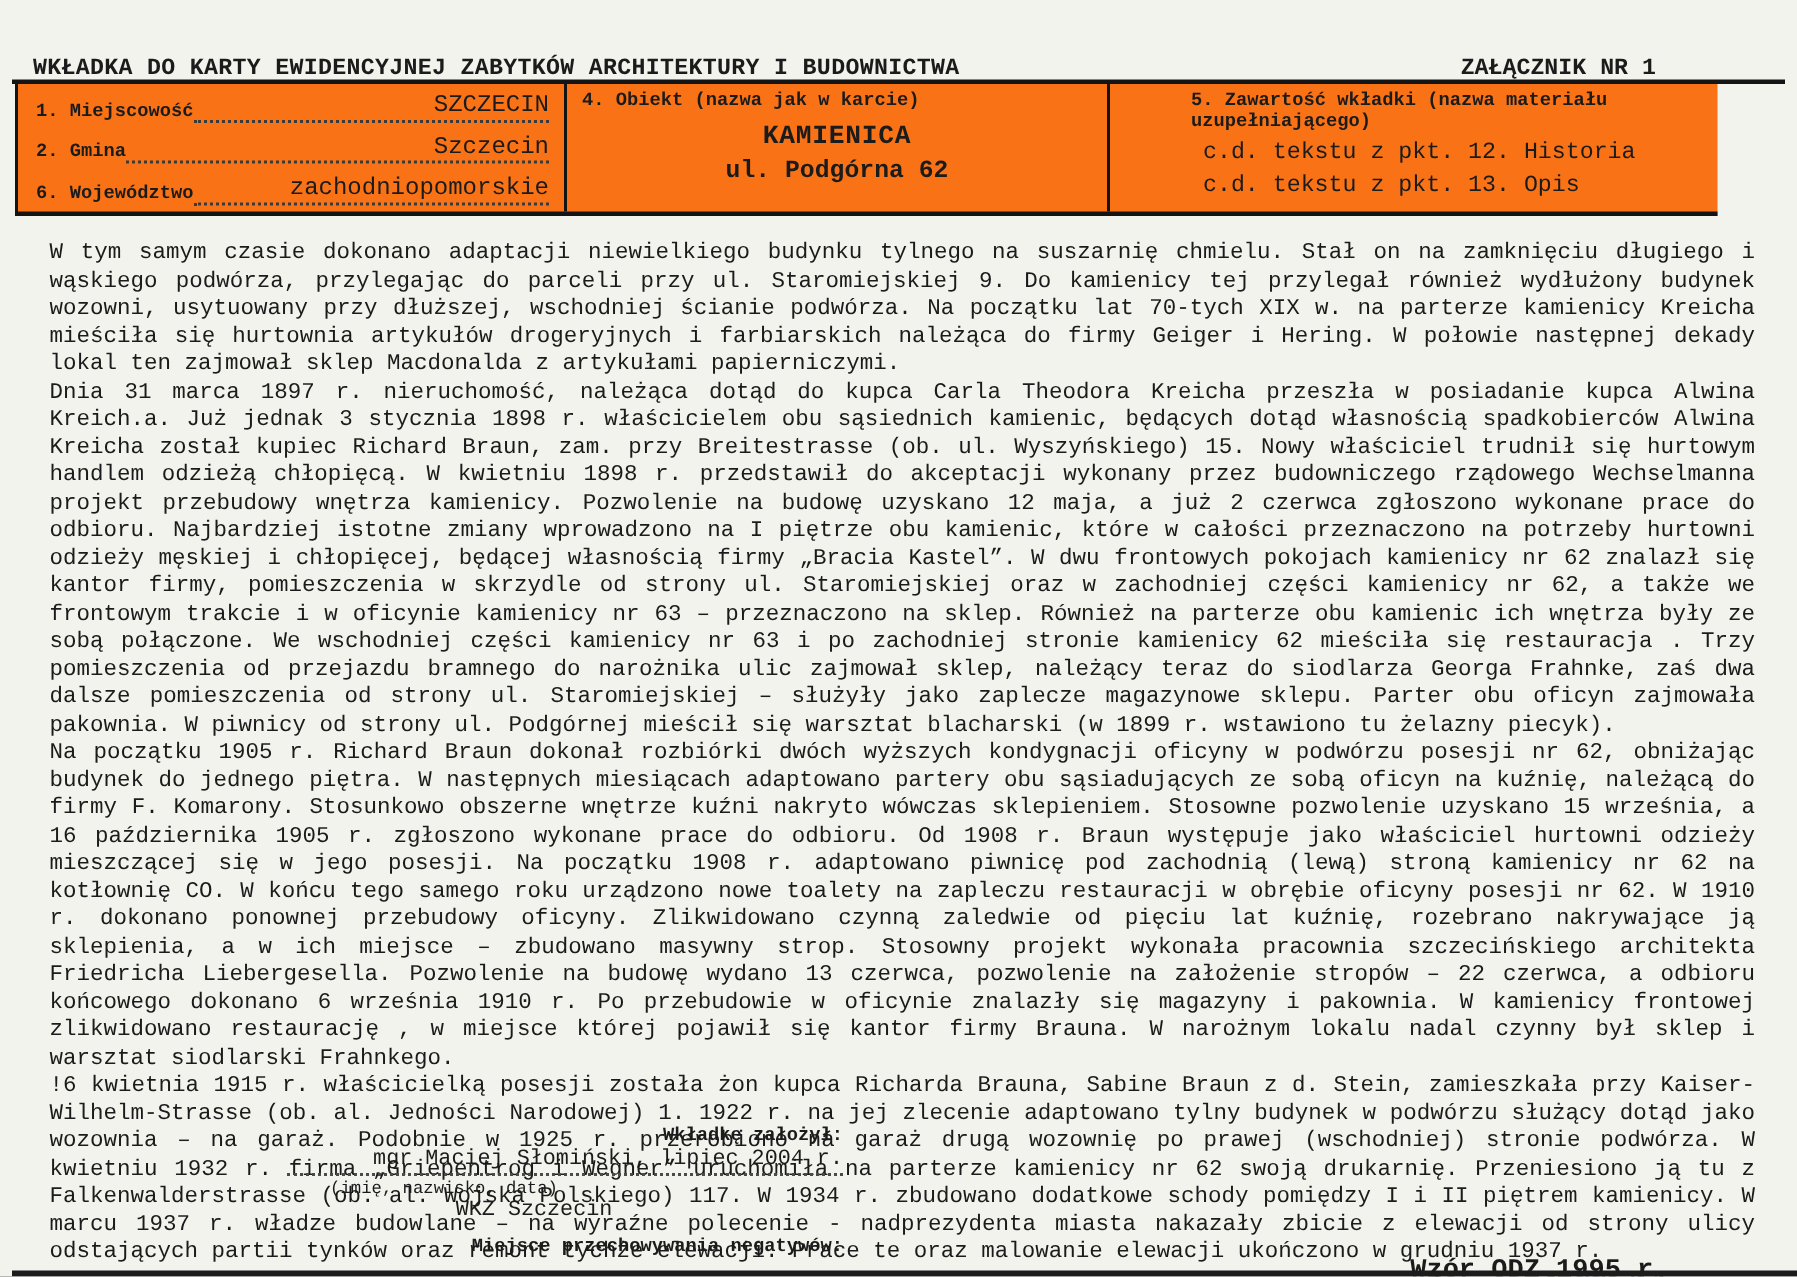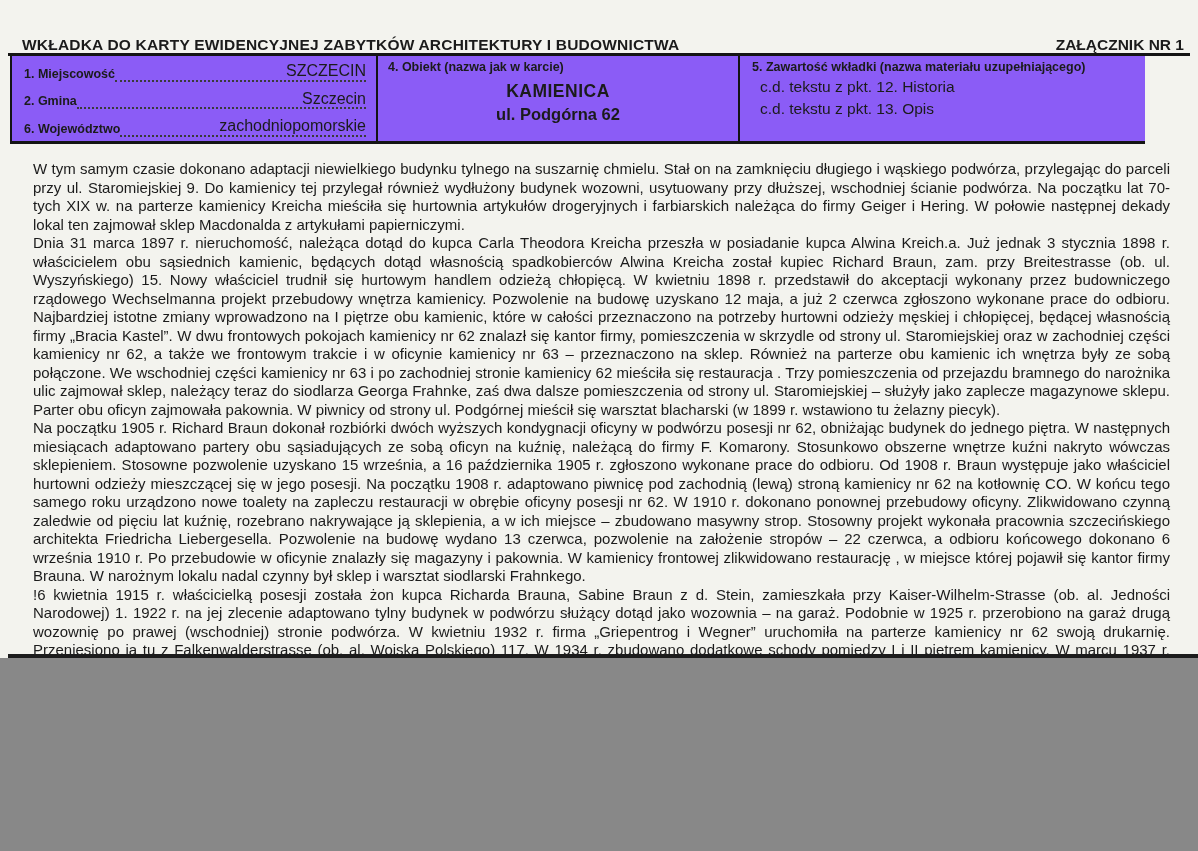--- a/index.html
+++ b/index.html
@@ -1,48 +1,48 @@
 <!DOCTYPE html>
 <html><head>
 <meta charset="utf-8">
 <style>
   html,body{margin:0;padding:0;background:#888;}
   .page{
     position:relative;
-    width:1198px;height:658px;
+    width:1198px;height:851px;
     margin:0 auto;
     background:#f3f3ee;
-    font-family:Liberation Sans, sans-serif;
+    font-family:Liberation Mono, monospace;
     color:#1b1b1b;
     overflow:hidden;
   }
   
   .header{
     position:absolute;top:36px;left:22px;right:14px;
     display:flex;justify-content:space-between;align-items:baseline;
   }
   .doc-title{font-weight:bold;font-size:15.5px;letter-spacing:.2px;white-space:nowrap;}
-  .annex{font-weight:bold;font-size:15.5px;white-space:nowrap;}
+  .annex{font-weight:bold;font-size:15.5px;margin-right:80px;white-space:nowrap;}
   .header-rule{
     position:absolute;top:53px;left:8px;width:1182px;height:3px;background:#141414;
   }
   
   .form-table{
     position:absolute;top:56px;left:10px;width:1135px;height:88px;
     display:flex;
     border-left:2px solid #141414;
     border-bottom:3px solid #141414;
     box-sizing:border-box;
-    background:#8b5cf6;
+    background:#f97316;
   }
   .col{box-sizing:border-box;}
   .col1{width:366px;border-right:2px solid #141414;padding:6px 10px 4px 12px;
         display:flex;flex-direction:column;justify-content:space-between;}
   .col2{width:362px;border-right:2px solid #141414;padding:4px 10px;text-align:center;}
-  .col3{flex:1;padding:4px 12px;}
+  .col3{flex:1;padding:4px 12px;margin-left:42px;}
   .frow{display:flex;align-items:flex-end;}
   .flabel{font-weight:bold;font-size:12.5px;white-space:nowrap;padding-bottom:1px;}
   .fdots{flex:1;border-bottom:2px dotted #3a3a3a;text-align:right;
          font-size:16px;line-height:1.1;padding-bottom:0;}
   .boxlabel{font-weight:bold;font-size:12.5px;text-align:left;}
   .objname{font-weight:bold;font-size:17.5px;margin-top:7px;letter-spacing:.5px;}
   .objaddr{font-weight:bold;font-size:16.5px;margin-top:3px;}
   .cline{font-size:15.5px;margin-top:4px;padding-left:8px;}
   
   .body-text{position:absolute;top:160px;left:33px;width:1137px;}

